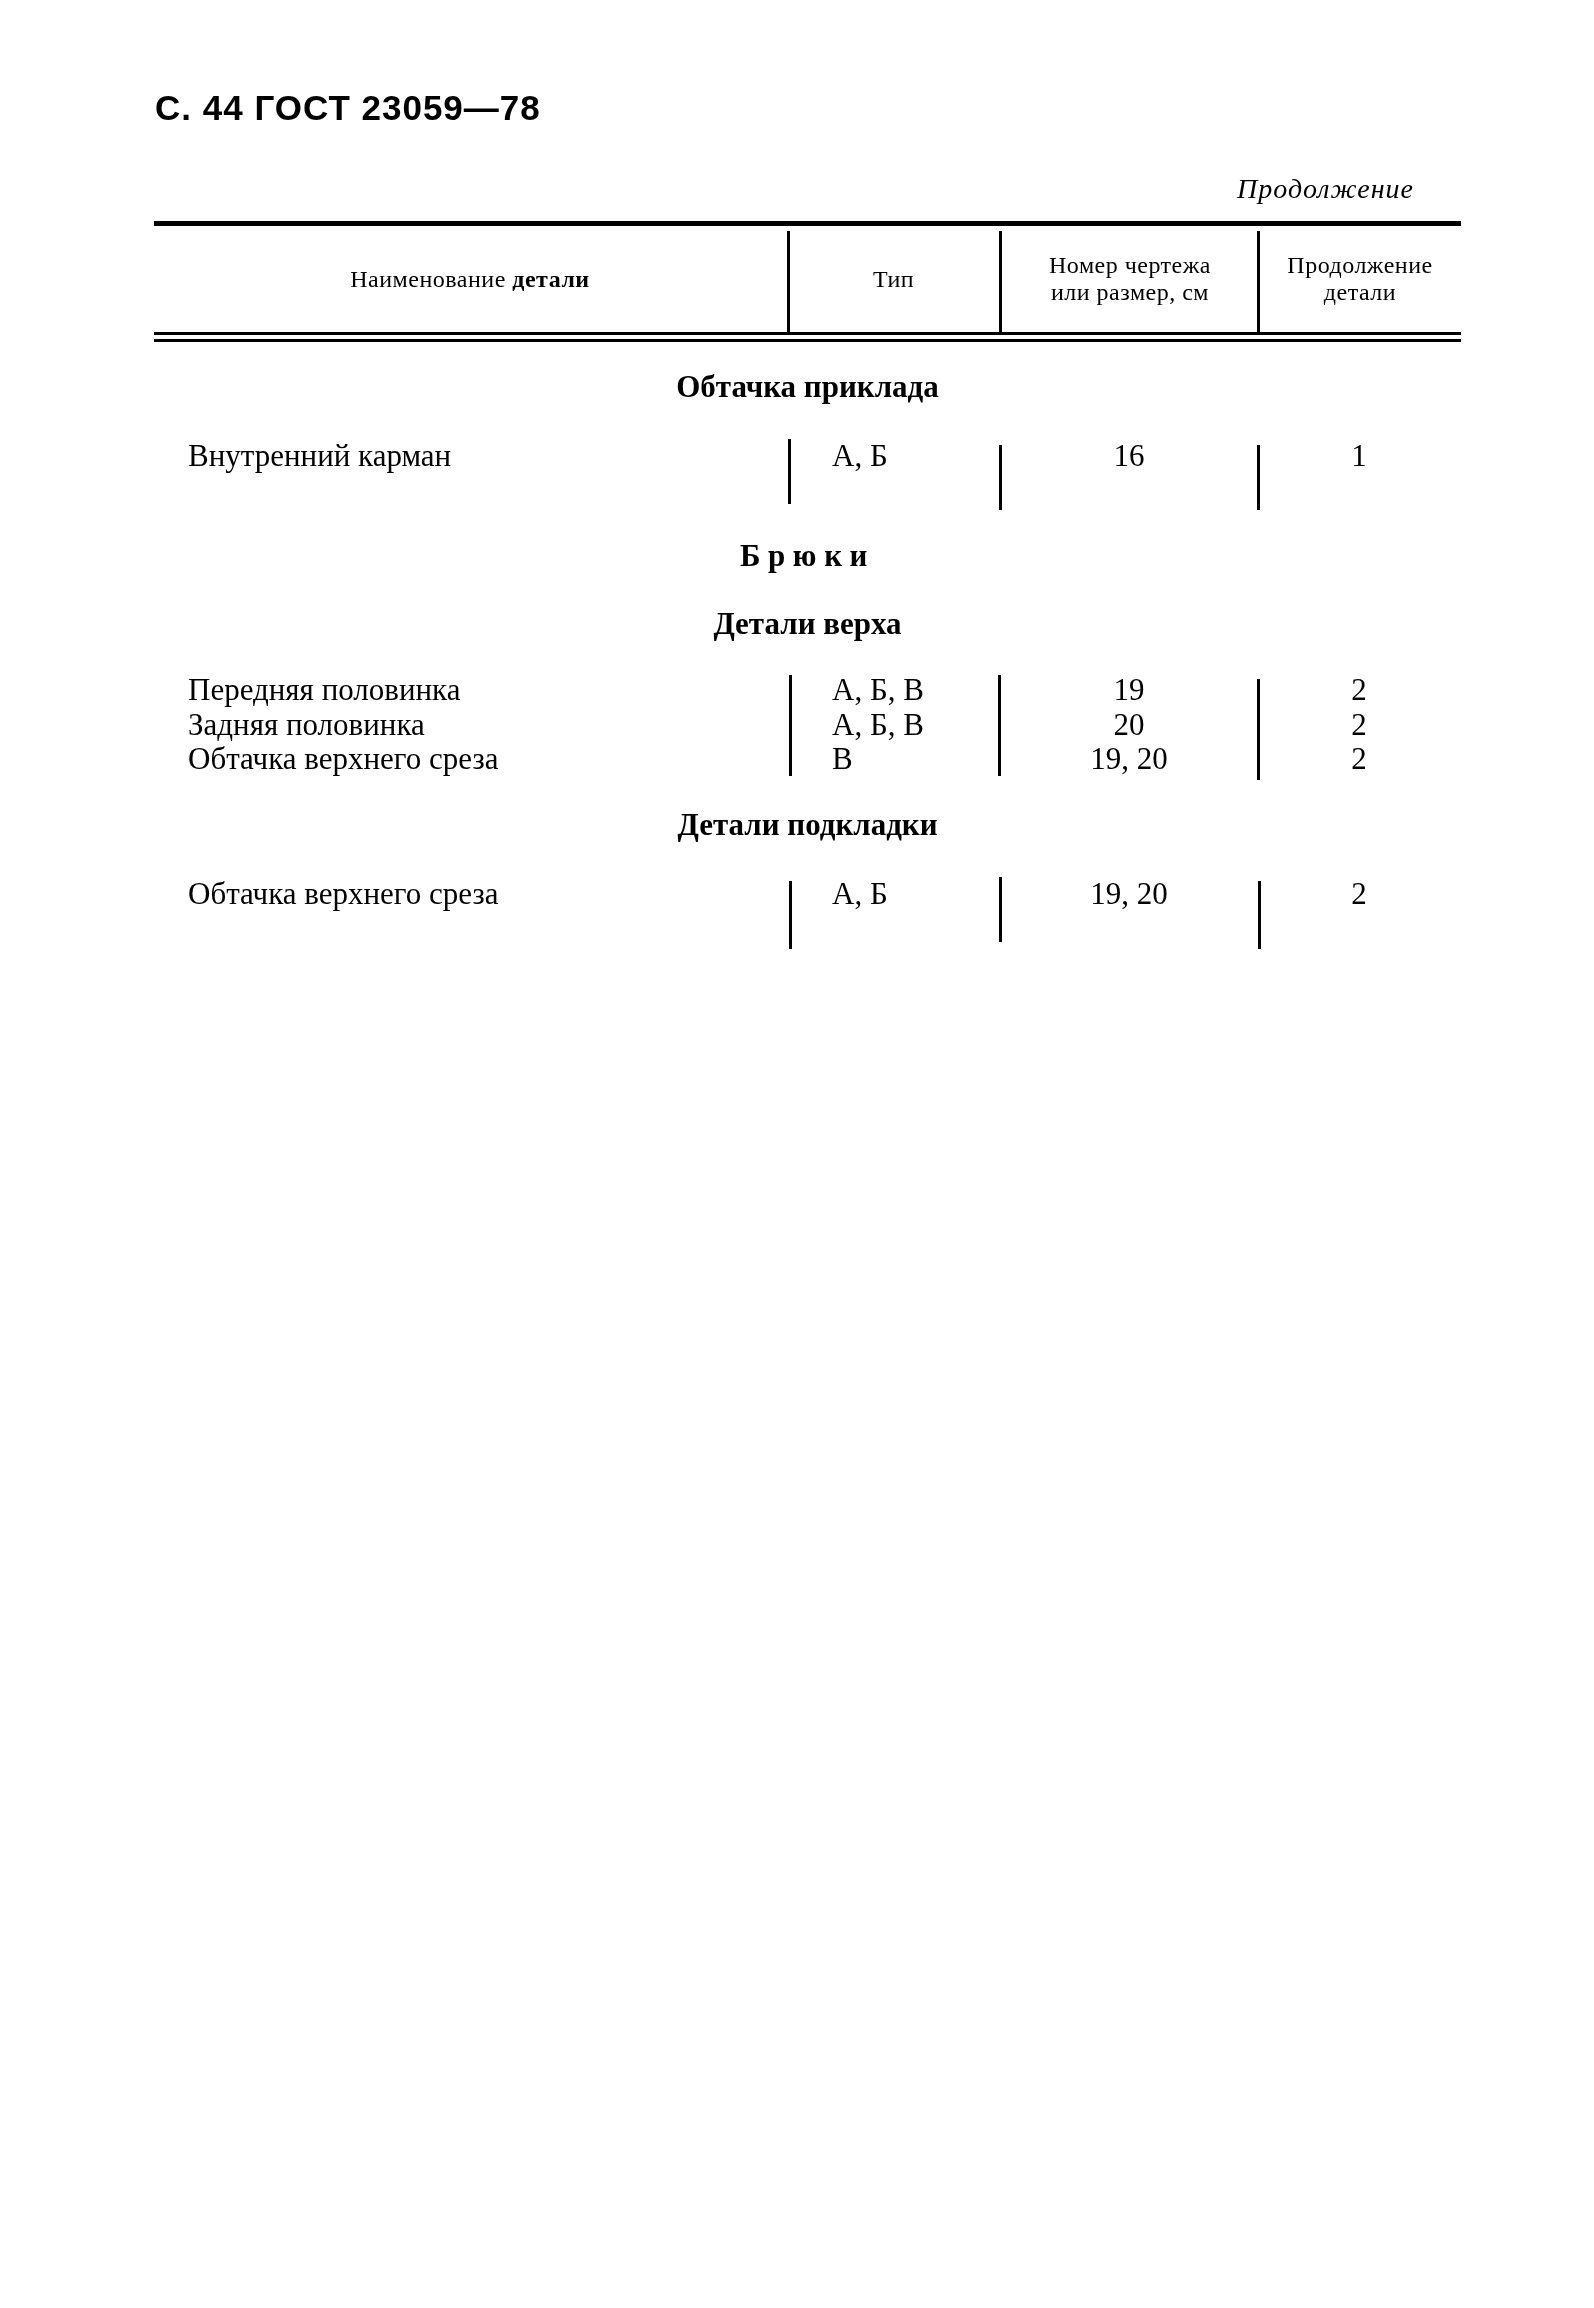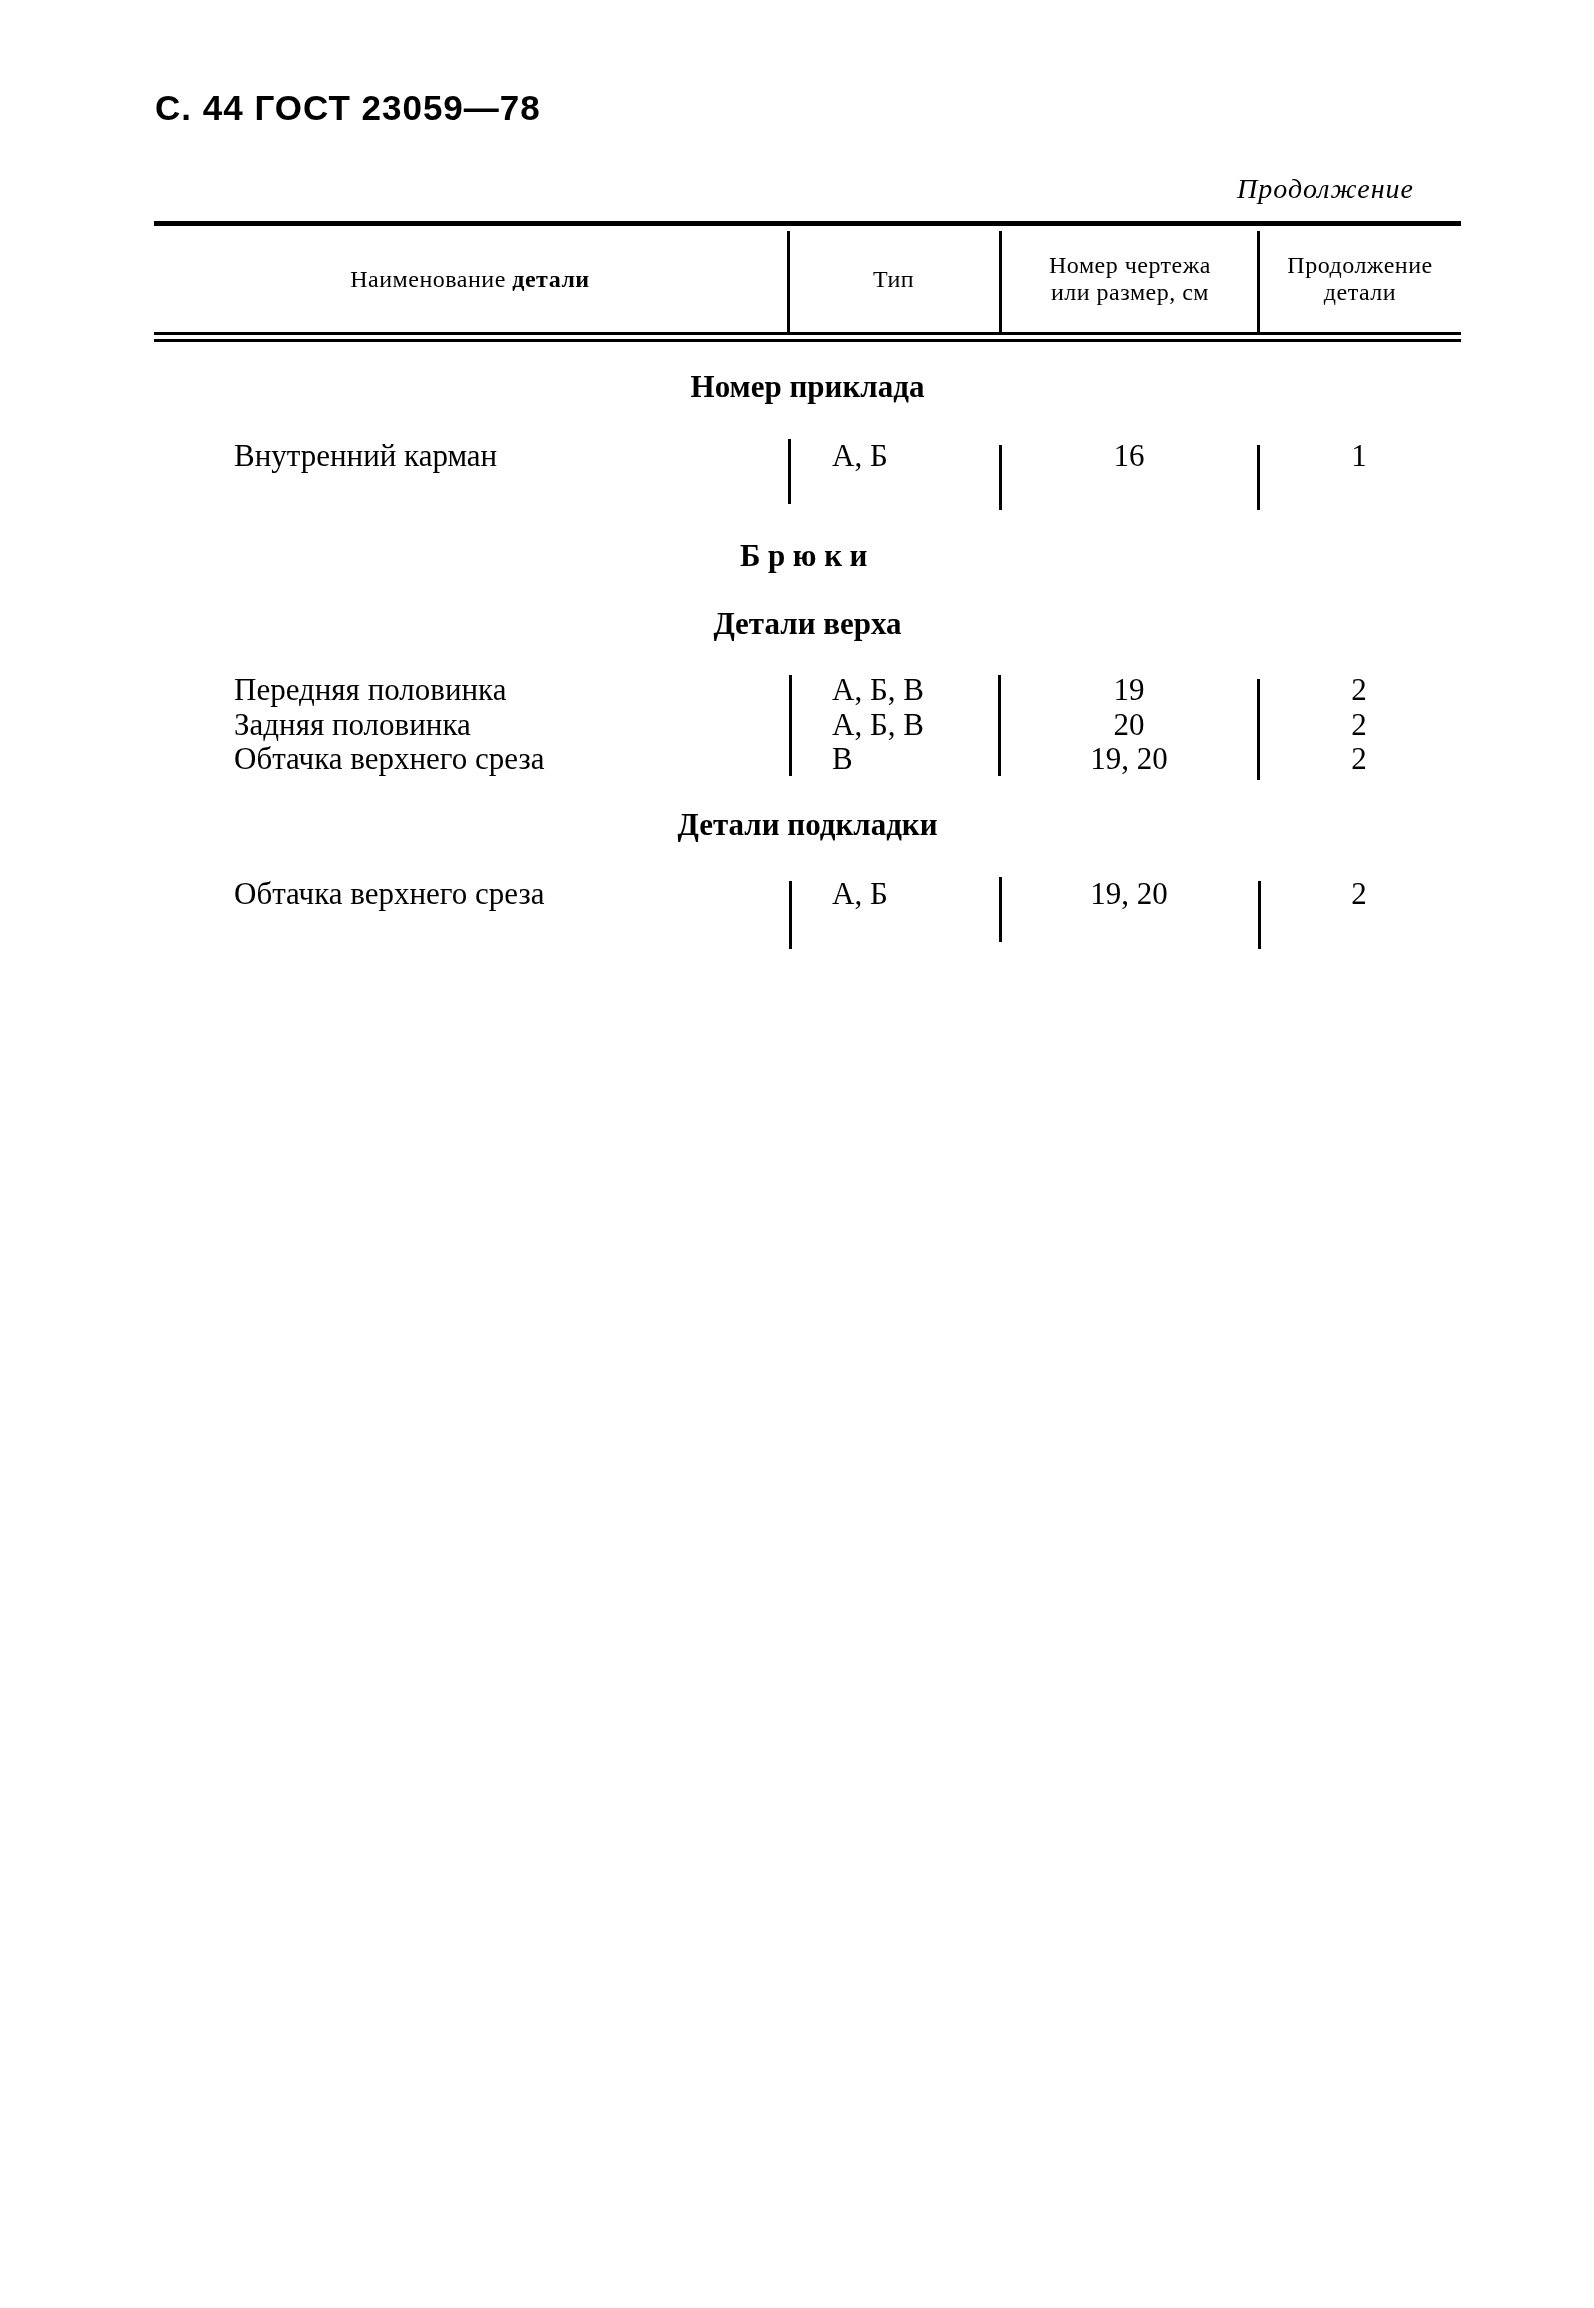--- a/index.html
+++ b/index.html
@@ -10,21 +10,21 @@
                  font-weight: bold; font-size: 35px; letter-spacing: 1px; }
   .continuation { right: 180px; top: 173px; font-style: italic; font-size: 28px; letter-spacing: 1px; }
   .rule { left: 154px; width: 1307px; background: #000; height: 4.8px; }
   .rule-thin { left: 154px; width: 1307px; background: #000; height: 2.9px; }
   .vline { width: 2.9px; background: #000; }
   .hcell { text-align: center; font-size: 24px; line-height: 27px; letter-spacing: 0.5px; }
   .hcell .b { font-weight: bold; }
   .section { left: 154px; width: 1307px; text-align: center; font-weight: bold; font-size: 31px; }
   .section.spaced { font-weight: bold; letter-spacing: 7.6px; font-size: 31px; }
   .cell { font-size: 31px; line-height: 34px; white-space: nowrap; }
-  .c-name { left: 188px; margin-left: 46px; }
+  .c-name { left: 188px; }
   .c-type { left: 832px; }
   .c-num { left: 999px; width: 260px; text-align: center; }
   .c-qty { left: 1258px; width: 202px; text-align: center; }
 </style>
 </head>
 <body>
 
 <div class="abs page-header">С. 44 ГОСТ 23059—78</div>
 <div class="abs continuation">Продолжение</div>
 
@@ -42,21 +42,21 @@
 <div class="abs hcell" style="left:789px; width:209px; top:266px;">Тип</div>
 <div class="abs hcell" style="left:1002px; width:256px; top:252px;">
   <div>Номер чертежа</div>
   <div>или размер, см</div>
 </div>
 <div class="abs hcell" style="left:1260px; width:200px; top:252px;">
   <div>Продолжение</div>
   <div>детали</div>
 </div>
 
-<div class="abs section" style="top:369px;">Номер приклада</div>
+<div class="abs section" style="top:369px;">Обтачка приклада</div>
 <div class="abs cell c-name" style="top:439px;">Внутренний карман</div>
 <div class="abs cell c-type" style="top:439px;">А, Б</div>
 <div class="abs cell c-num" style="top:439px;">16</div>
 <div class="abs cell c-qty" style="top:439px;">1</div>
 <div class="abs vline" style="left:788px; top:439px; height:65px;"></div>
 <div class="abs vline" style="left:999px; top:445px; height:65px;"></div>
 <div class="abs vline" style="left:1257px; top:445px; height:65px;"></div>
 
 <div class="abs section spaced" style="top:538px;">Брюки</div>
 <div class="abs section" style="top:606px;">Детали верха</div>

